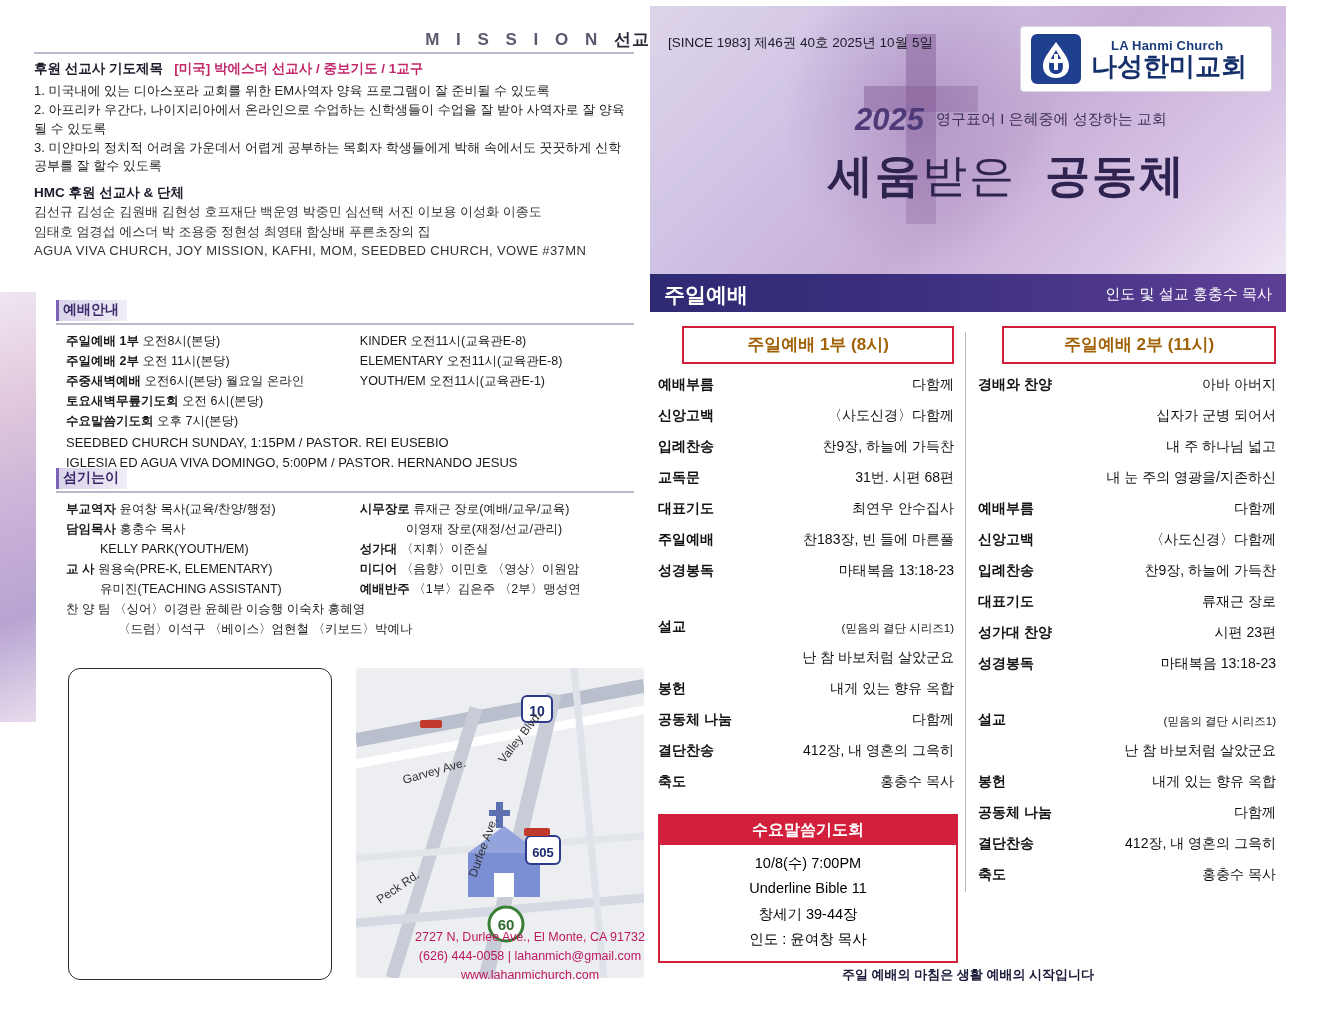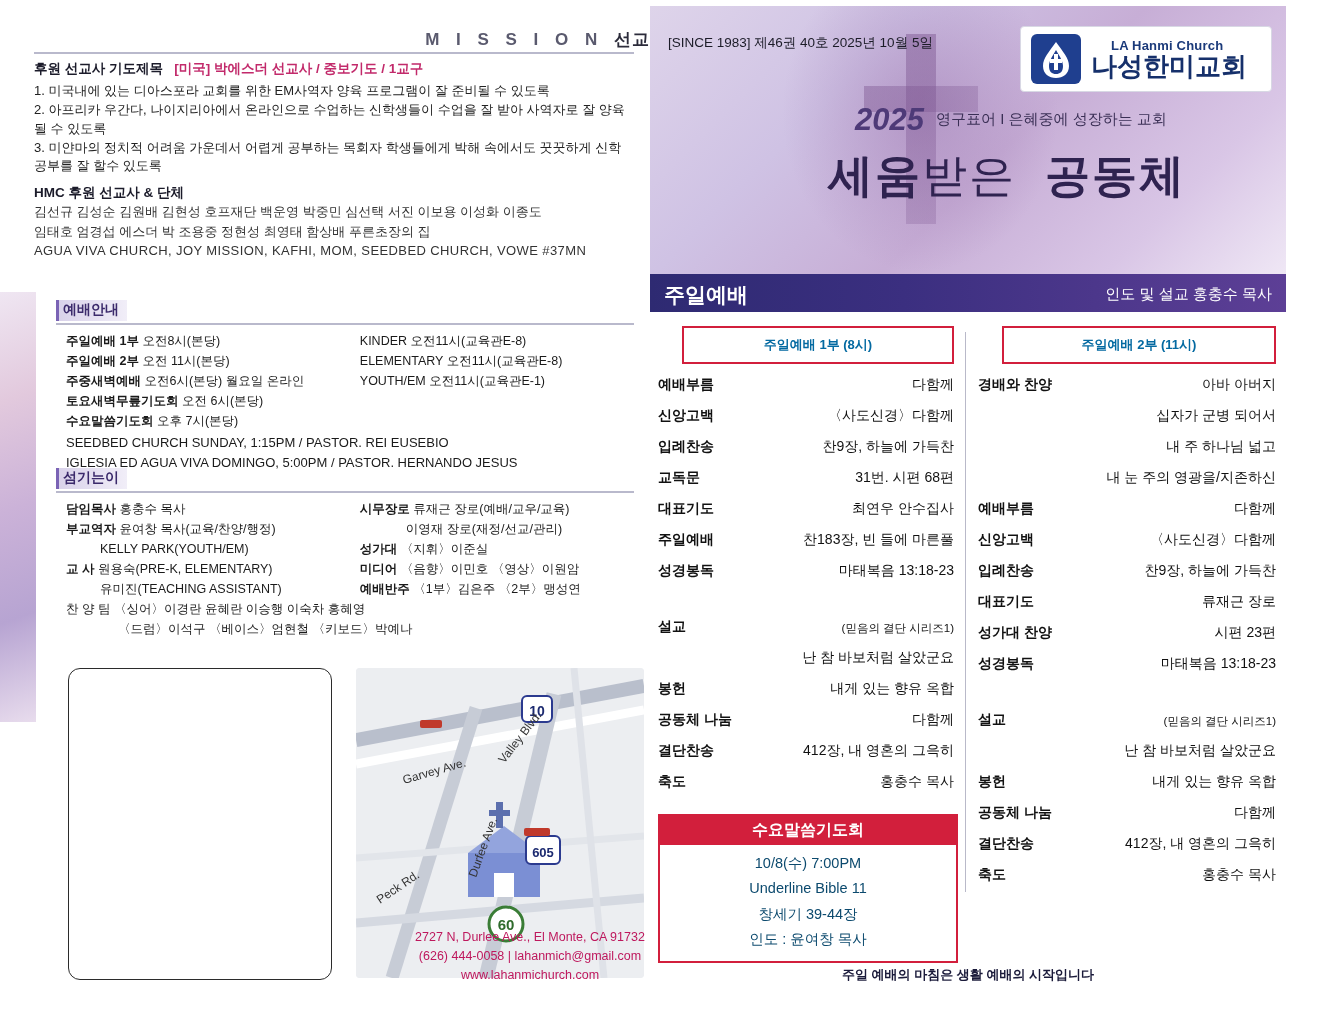--- a/index.html
+++ b/index.html
@@ -112,37 +112,37 @@
     position:absolute; left:6px; top:274px; width:636px; height:38px;
     background:linear-gradient(90deg,#2e2a72 0%, #3b2f80 40%, #5d3f96 100%);
     color:#fff;
   }
   .bar-l { position:absolute; left:14px; top:7px; font-size:21px; font-weight:bold; }
   .bar-r { position:absolute; right:14px; top:11px; font-size:15px; }
 
   .svc-col { position:absolute; top:326px; }
   .svc-head {
     border:2px solid #d21f3c; height:34px; line-height:34px;
-    text-align:center; font-size:13px; font-weight:bold; color:#0369a1;margin-left:24px;
+    text-align:center; font-size:17px; font-weight:bold; color:#a16207;margin-left:24px;
   }
   .svc-list { margin-top:12px; }
   .svc-row { display:flex; justify-content:space-between; align-items:flex-end; margin-bottom:13px; }
   .svc-k { font-size:14px; font-weight:bold; color:#111; white-space:nowrap; }
   .svc-v { font-size:14px; color:#111; text-align:right; }
   .svc-v.small { font-size:11.5px;margin-top:28px; }
   .svc-row.cont { justify-content:flex-end; }
 
   .divider { position:absolute; left:993px; top:332px; width:1px; height:560px; background:#b9b9c9; }
 
   .wed-box {
     position:absolute; left:686px; top:814px; width:296px;
     border:2px solid #d21f3c; background:#fff;
   }
   .wed-head { background:#d21f3c; color:#fff; text-align:center; font-size:16px; font-weight:bold; padding:4px 0; }
-  .wed-body { text-align:center; font-size:14.5px; line-height:1.75; padding:6px 0 8px; color:#0c4a6e;border-radius:29px; }
+  .wed-body { text-align:center; font-size:14.5px; line-height:1.75; padding:6px 0 8px; color:#000000;border-radius:29px; }
 
   .footer {
     position:absolute; left:0; top:966px; width:648px; text-align:center;
     font-size:13px; font-weight:bold; color:#1a1a3a;
   }
 </style>
 </head>
 <body>
 
 <div class="page">
@@ -189,22 +189,22 @@
       </div>
       <div class="italic-row" style="padding-left:10px; margin-top:2px;">SEEDBED CHURCH SUNDAY, 1:15PM / PASTOR. REI EUSEBIO</div>
       <div class="italic-row" style="padding-left:10px;">IGLESIA ED AGUA VIVA DOMINGO, 5:00PM / PASTOR. HERNANDO JESUS</div>
     </div>
 
     <div class="sec-wrap" style="left:56px; top:468px; width:578px;">
       <div class="sec-head">섬기는이</div>
       <div class="rule"></div>
       <div class="two-col" style="margin-top:6px; padding-left:10px;">
         <div class="c1">
+          <div><span class="b">부교역자</span> <span>윤여창 목사(교육/찬양/행정)</span></div>
           <div><span class="b">담임목사</span> <span>홍충수 목사</span></div>
-          <div><span class="b">부교역자</span> <span>윤여창 목사(교육/찬양/행정)</span></div>
           <div style="padding-left:34px;"><span>KELLY PARK(YOUTH/EM)</span></div>
           <div><span class="b">교    사</span> <span>원용숙(PRE-K, ELEMENTARY)</span></div>
           <div style="padding-left:34px;"><span>유미진(TEACHING ASSISTANT)</span></div>
         </div>
         <div class="c2">
           <div><span class="b">시무장로</span> <span>류재근 장로(예배/교우/교육)</span></div>
           <div style="padding-left:46px;"><span>이영재 장로(재정/선교/관리)</span></div>
           <div><span class="b">성가대</span> <span>〈지휘〉이준실</span></div>
           <div><span class="b">미디어</span> <span>〈음향〉이민호  〈영상〉이원암</span></div>
           <div><span class="b">예배반주</span> <span>〈1부〉김은주  〈2부〉맹성연</span></div>

